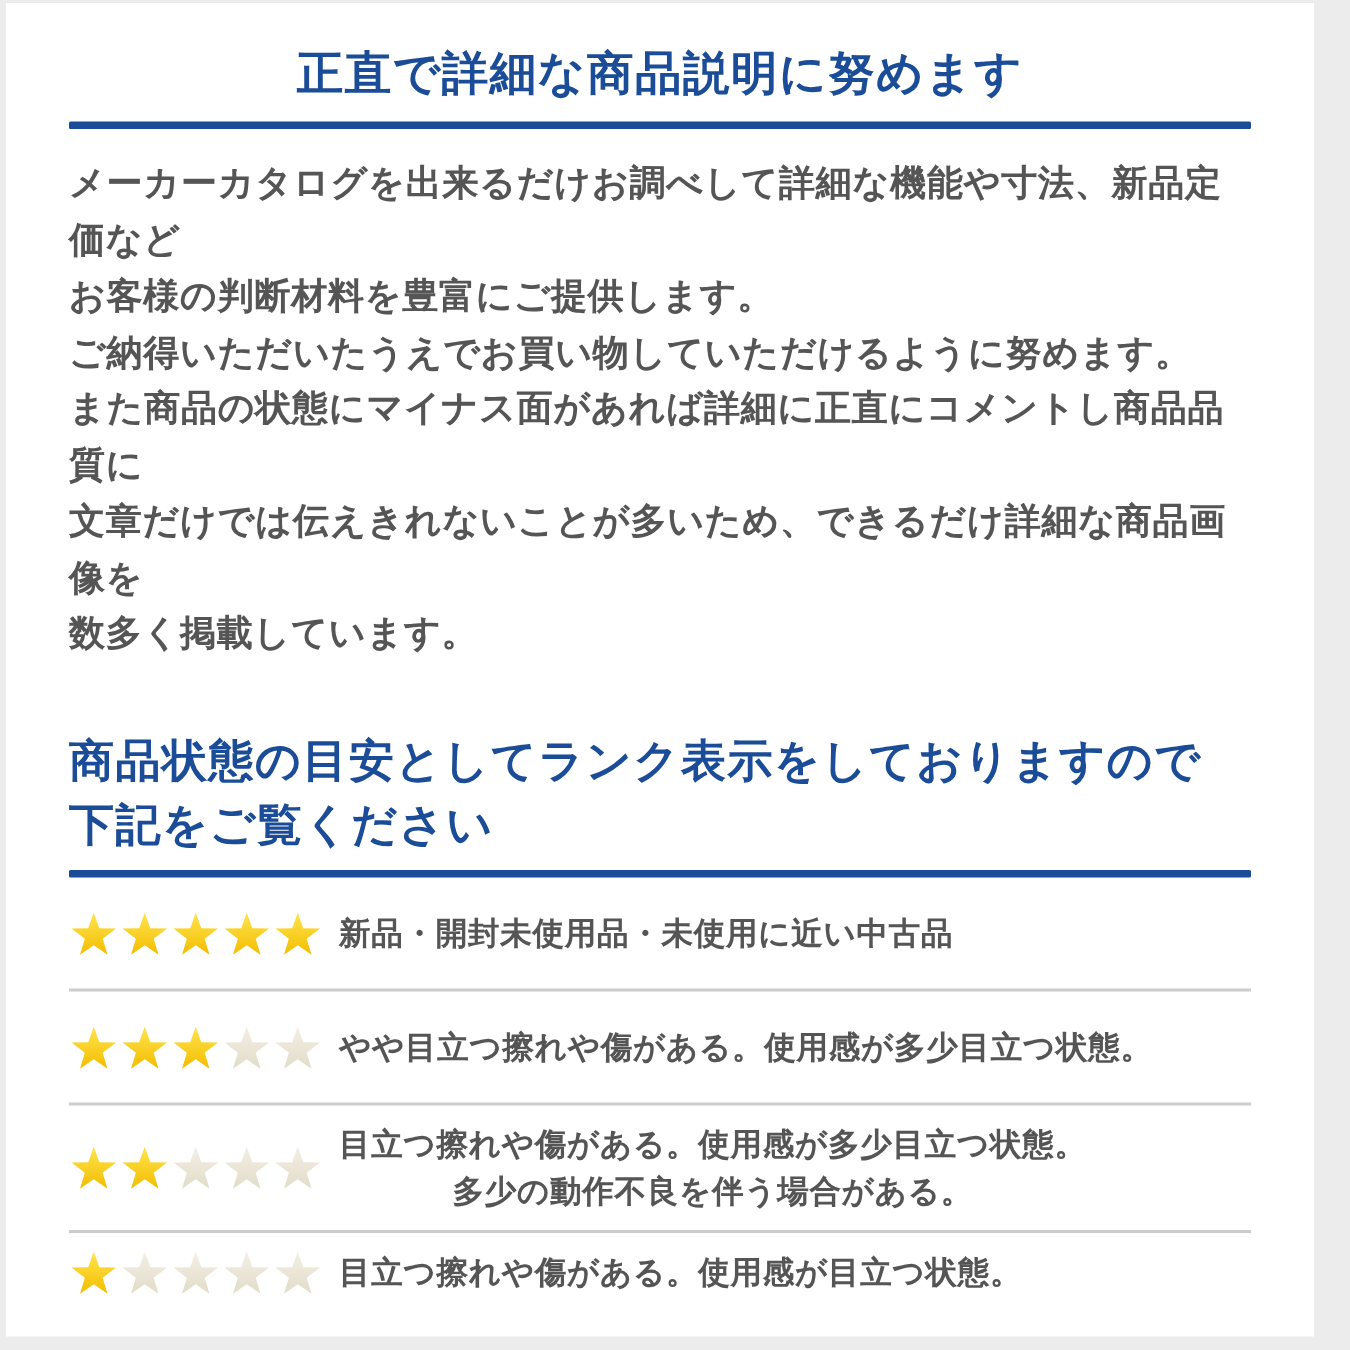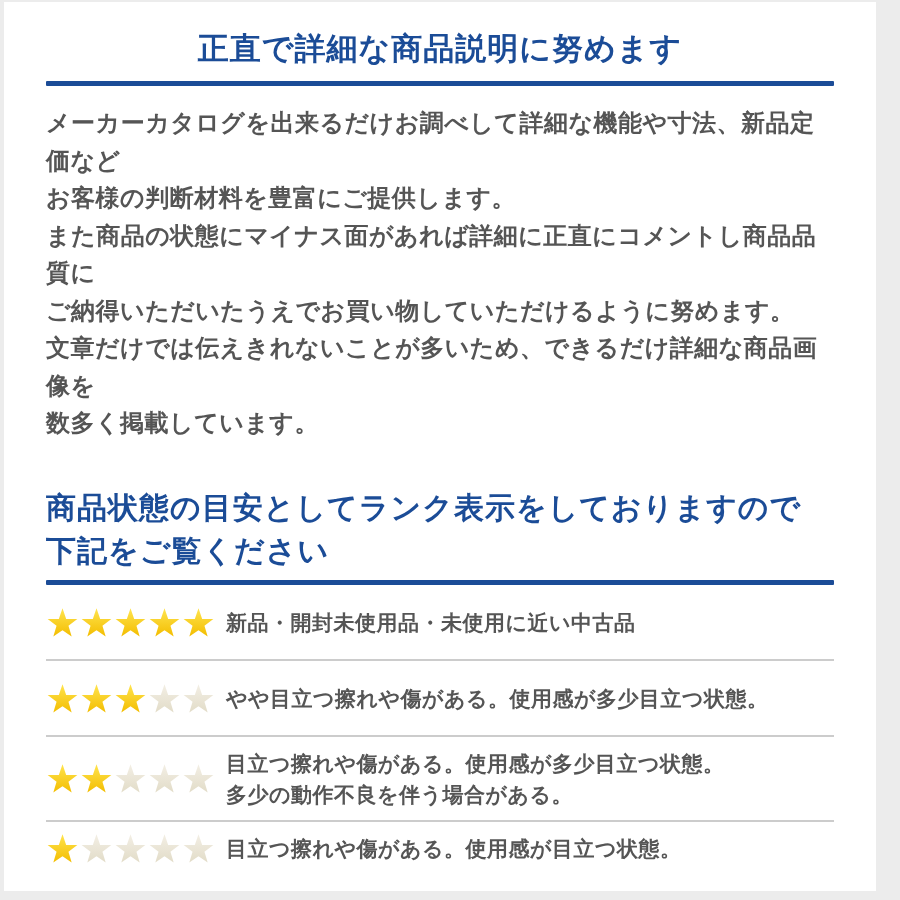--- a/index.html
+++ b/index.html
@@ -42,21 +42,21 @@
   }
   .rank-title{
     margin:44px 0 0 0;
     text-align:left;
     color:var(--blue,#1b4c97);
     font-size:30px;
     font-weight:bold;
     line-height:43px;
     letter-spacing:1px;
   }
-  .rank-list{margin-top:0;}
+  .rank-list{margin-top:0;text-align:center;}
   .rank-row{
     display:flex;
     align-items:center;
     padding:22px 0 20px 0;
     border-bottom:2px solid var(--divider,#cfcfcf);
   }
   .rank-row.multiline{padding:11px 0 10px 0;}
   .rank-row:last-child{border-bottom:none;}
   .stars{
     flex:0 0 172px;
@@ -97,22 +97,22 @@
 
 <div class="card" style="background: rgb(255, 255, 255);">
 
   <h1 class="main-title">正直で詳細な商品説明に努めます</h1>
 
   <div class="rule"></div>
 
   <div class="paragraph">
       <div>メーカーカタログを出来るだけお調べして詳細な機能や寸法、新品定価など</div>
       <div>お客様の判断材料を豊富にご提供します。</div>
+      <div>ご納得いただいたうえでお買い物していただけるように努めます。</div>
       <div>また商品の状態にマイナス面があれば詳細に正直にコメントし商品品質に</div>
-      <div>ご納得いただいたうえでお買い物していただけるように努めます。</div>
       <div>文章だけでは伝えきれないことが多いため、できるだけ詳細な商品画像を</div>
       <div>数多く掲載しています。</div>
     </div>
 
   <h2 class="rank-title">
       <div>商品状態の目安としてランク表示をしておりますので</div>
       <div>下記をご覧ください</div>
     </h2>
 
   <div class="rule second"></div>

